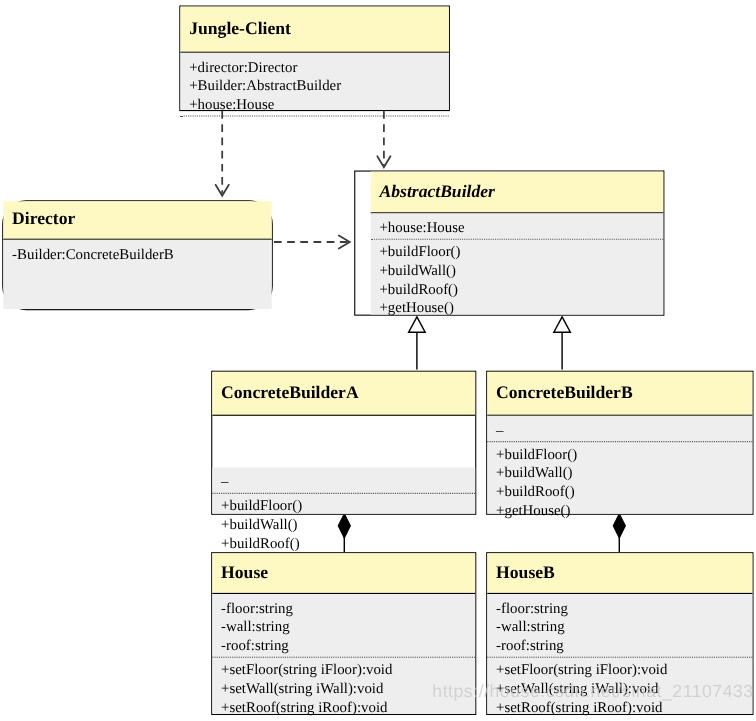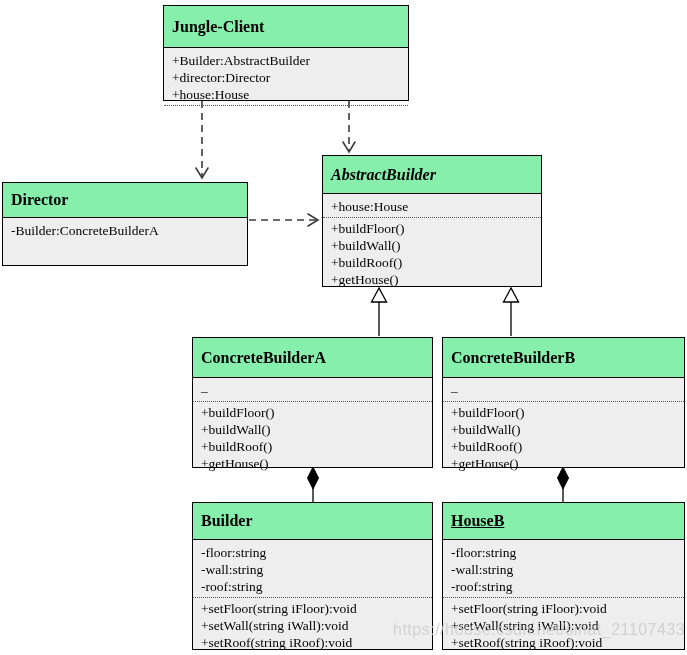--- a/index.html
+++ b/index.html
@@ -20,21 +20,21 @@
     flex-direction: column;
     z-index: 2;
   }
   .cls-title {
     border-bottom: 1.5px solid #000000;
     font-weight: bold;
     font-size: 16px;
     padding-left: 8px;
     display: flex;
     align-items: center;
-    background: #86efac;
+    background: #fef9c3;
     flex: 0 0 auto;
     box-sizing: border-box;
   }
   .cls-body {
     background: #eeeeee;
     flex: 1 1 auto;
     display: flex;
     flex-direction: column;
     min-height: 0;
   }
@@ -109,53 +109,53 @@
     <g>
       <line class="solid" x1="563" y1="488" x2="563" y2="503"></line>
       <polygon class="dia" points="563,467 568.5,478 563,489 557.5,478"></polygon>
     </g>
   </svg>
 
   <div class="uml-class" style="left:163px; top:5px; width:246px; height:96px;">
     <div class="cls-title" style="height:42px;">Jungle-Client</div>
     <div class="cls-body">
       <div class="cls-attrs">
+        <div class="member">+director:Director</div>
         <div class="member">+Builder:AbstractBuilder</div>
-        <div class="member">+director:Director</div>
         <div class="member">+house:House</div>
       </div>
       <div class="cls-methods" style="padding:0;"></div>
     </div>
   </div>
 
-  <div class="uml-class" style="left:2px; top:182px; width:246px; height:84px;">
+  <div class="uml-class" style="left:2px; top:182px; width:246px; height:100px;border-radius:22px;">
     <div class="cls-title" style="height:35px;">Director</div>
     <div class="cls-body">
       <div class="cls-attrs">
-        <div class="member">-Builder:ConcreteBuilderA</div>
-      </div>
-    </div>
-  </div>
-
-  <div class="uml-class" style="left:322px; top:155px; width:220px; height:132px;">
+        <div class="member">-Builder:ConcreteBuilderB</div>
+      </div>
+    </div>
+  </div>
+
+  <div class="uml-class" style="left:322px; top:155px; width:282px; height:132px;padding-left:14px;">
     <div class="cls-title" style="height:38px; font-style:italic;">AbstractBuilder</div>
     <div class="cls-body">
       <div class="cls-attrs">
         <div class="member">+house:House</div>
       </div>
       <div class="cls-methods">
         <div class="member">+buildFloor()</div>
         <div class="member">+buildWall()</div>
         <div class="member">+buildRoof()</div>
         <div class="member">+getHouse()</div>
       </div>
     </div>
   </div>
 
-  <div class="uml-class" style="left:192px; top:337px; width:241px; height:131px;">
+  <div class="uml-class" style="left:192px; top:337px; width:241px; height:131px;gap:47px;">
     <div class="cls-title" style="height:40px;">ConcreteBuilderA</div>
     <div class="cls-body">
       <div class="cls-attrs">
         <div class="member">–</div>
       </div>
       <div class="cls-methods">
         <div class="member">+buildFloor()</div>
         <div class="member">+buildWall()</div>
         <div class="member">+buildRoof()</div>
         <div class="member">+getHouse()</div>
@@ -172,37 +172,37 @@
       <div class="cls-methods">
         <div class="member">+buildFloor()</div>
         <div class="member">+buildWall()</div>
         <div class="member">+buildRoof()</div>
         <div class="member">+getHouse()</div>
       </div>
     </div>
   </div>
 
   <div class="uml-class" style="left:192px; top:502px; width:241px; height:148px;">
-    <div class="cls-title" style="height:37px;">Builder</div>
+    <div class="cls-title" style="height:37px;">House</div>
     <div class="cls-body">
       <div class="cls-attrs">
         <div class="member">-floor:string</div>
         <div class="member">-wall:string</div>
         <div class="member">-roof:string</div>
       </div>
       <div class="cls-methods">
         <div class="member">+setFloor(string iFloor):void</div>
         <div class="member">+setWall(string iWall):void</div>
         <div class="member">+setRoof(string iRoof):void</div>
       </div>
     </div>
   </div>
 
   <div class="uml-class" style="left:442px; top:502px; width:243px; height:148px;">
-    <div class="cls-title" style="height:37px;text-decoration:underline;">HouseB</div>
+    <div class="cls-title" style="height:37px;">HouseB</div>
     <div class="cls-body">
       <div class="cls-attrs">
         <div class="member">-floor:string</div>
         <div class="member">-wall:string</div>
         <div class="member">-roof:string</div>
       </div>
       <div class="cls-methods">
         <div class="member">+setFloor(string iFloor):void</div>
         <div class="member">+setWall(string iWall):void</div>
         <div class="member">+setRoof(string iRoof):void</div>

